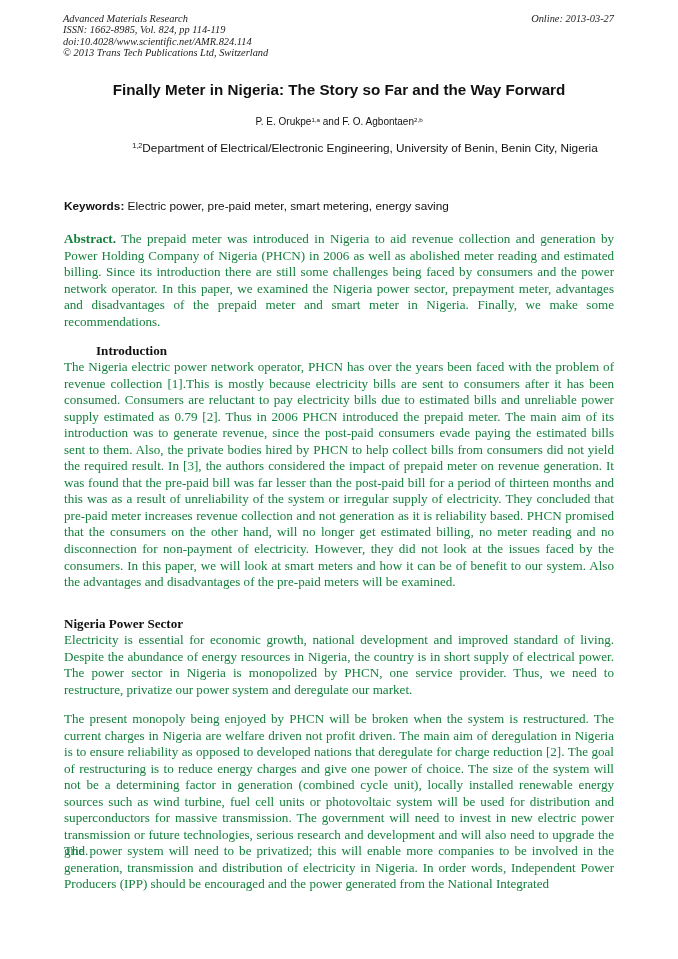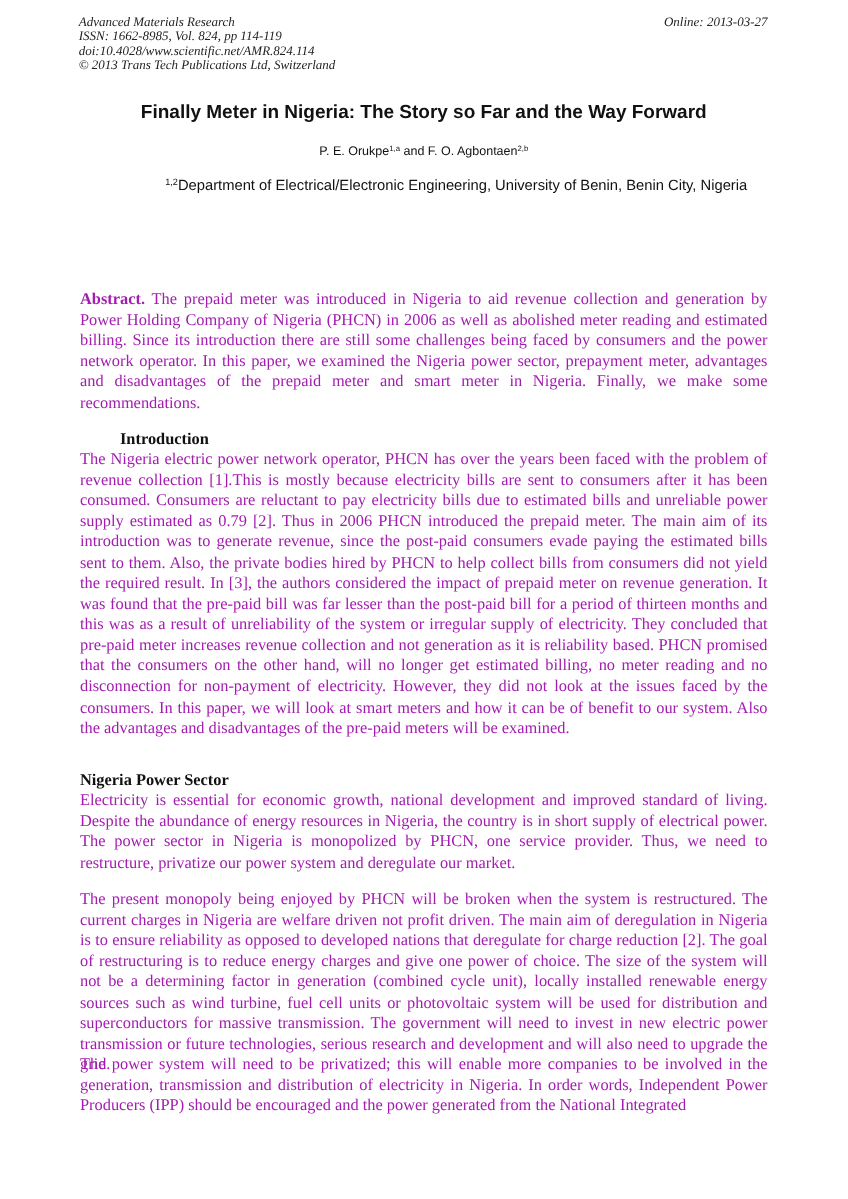--- a/index.html
+++ b/index.html
@@ -8,21 +8,21 @@
   .hdr-left { position: absolute; left: 63px; top: 13px; font-family: "Liberation Serif", serif; font-style: italic; font-size: 10.4px; line-height: 11.3px; color: #222; }
   .hdr-left div { white-space: nowrap; }
   .hdr-right { position: absolute; right: 64px; top: 13px; font-family: "Liberation Serif", serif; font-style: italic; font-size: 10.4px; line-height: 11.3px; color: #222; }
   .title { position: absolute; left: 0; width: 678px; top: 81px; text-align: center; font-family: "Liberation Sans", sans-serif; font-weight: bold; font-size: 15.2px; color: #111; }
   .authors { position: absolute; left: 0; width: 678px; top: 116px; text-align: center; font-family: "Liberation Sans", sans-serif; font-size: 10px; color: #111; }
   .authors sup, .affil sup, .emails sup { font-size: 0.62em; vertical-align: 0.55em; line-height: 0; }
   .affil { position: absolute; left: 0; width: 678px; top: 141px; text-align: center; font-family: "Liberation Sans", sans-serif; font-size: 11.8px; color: #111; padding-left: 26px; }
   .emails { position: absolute; left: 0; width: 678px; top: 163px; text-align: center; font-family: "Liberation Sans", sans-serif; font-size: 11.8px; color: #111; }
   .keywords { position: absolute; left: 64px; top: 199px; font-family: "Liberation Sans", sans-serif; font-size: 11.8px; color: #111; white-space: nowrap; }
   .keywords b { font-weight: bold; }
-  .para { position: absolute; left: 64px; width: 550px; font-family: "Liberation Serif", serif; font-size: 13.1px; line-height: 16.55px; text-align: justify; color: #a21caf; }
+  .para { position: absolute; left: 64px; width: 550px; font-family: "Liberation Serif", serif; font-size: 13.1px; line-height: 16.55px; text-align: justify; color: #15803d; }
   .para b { font-weight: bold; }
   .heading { position: absolute; left: 64px; font-family: "Liberation Serif", serif; font-weight: bold; font-size: 13.1px; line-height: 16.55px; color: #111; }
   .abstract { top: 231px; }
   .intro-h { top: 343px; margin-left: 32px; }
   .intro-p { top: 359px; }
   .sector-h { top: 616px; }
   .sector-p1 { top: 632px; }
   .sector-p2 { top: 711px; }
   .sector-p3 { top: 843px; }
 </style>
@@ -43,20 +43,23 @@
 
   <div class="authors">
     <span>P. E. Orukpe</span><sup>1,a</sup><span> and </span><span>F. O. Agbontaen</span><sup>2,b</sup>
   </div>
 
   <div class="affil">
     <sup>1,2</sup><span>Department of Electrical/Electronic Engineering, University of Benin, Benin City, Nigeria</span>
   </div>
 
 
+  <div class="keywords">
+    <b>Keywords:</b><span> Electric power, pre-paid meter, smart metering, energy saving</span>
+  </div>
 
   <div class="para abstract">
     <b>Abstract.</b><span> The prepaid meter was introduced in Nigeria to aid revenue collection and generation by Power Holding Company of Nigeria (PHCN) in 2006 as well as abolished meter reading and estimated billing. Since its introduction there are still some challenges being faced by consumers and the power network operator. In this paper, we examined the Nigeria power sector, prepayment meter, advantages and disadvantages of the prepaid meter and smart meter in Nigeria. Finally, we make some recommendations.</span>
   </div>
 
   <div class="heading intro-h">Introduction</div>
   <div class="para intro-p">The Nigeria electric power network operator, PHCN has over the years been faced with the problem of revenue collection [1].This is mostly because electricity bills are sent to consumers after it has been consumed. Consumers are reluctant to pay electricity bills due to estimated bills and unreliable power supply estimated as 0.79 [2]. Thus in 2006 PHCN introduced the prepaid meter. The main aim of its introduction was to generate revenue, since the post-paid consumers evade paying the estimated bills sent to them. Also, the private bodies hired by PHCN to help collect bills from consumers did not yield the required result. In [3], the authors considered the impact of prepaid meter on revenue generation. It was found that the pre-paid bill was far lesser than the post-paid bill for a period of thirteen months and this was as a result of unreliability of the system or irregular supply of electricity. They concluded that pre-paid meter increases revenue collection and not generation as it is reliability based. PHCN promised that the consumers on the other hand, will no longer get estimated billing, no meter reading and no disconnection for non-payment of electricity. However, they did not look at the issues faced by the consumers. In this paper, we will look at smart meters and how it can be of benefit to our system. Also the advantages and disadvantages of the pre-paid meters will be examined.</div>
 
   <div class="heading sector-h">Nigeria Power Sector</div>
   <div class="para sector-p1">Electricity is essential for economic growth, national development and improved standard of living. Despite the abundance of energy resources in Nigeria, the country is in short supply of electrical power. The power sector in Nigeria is monopolized by PHCN, one service provider. Thus, we need to restructure, privatize our power system and deregulate our market.</div>

